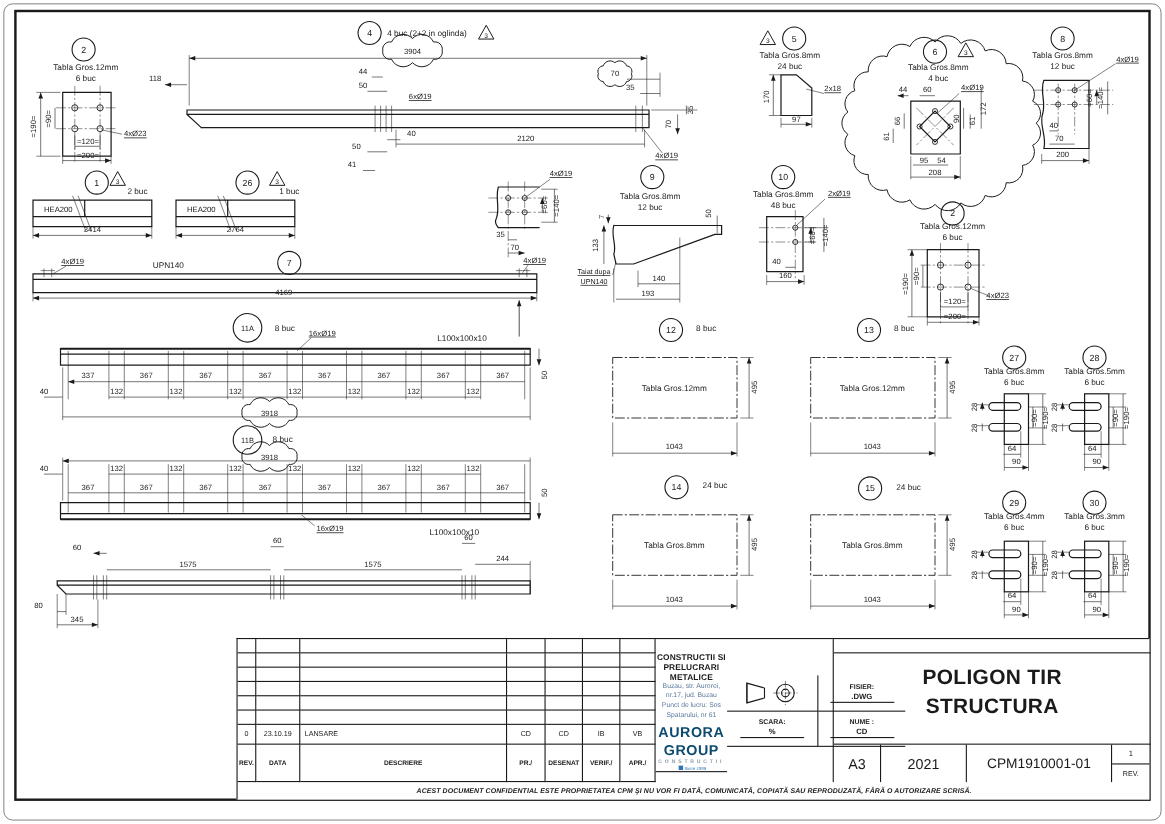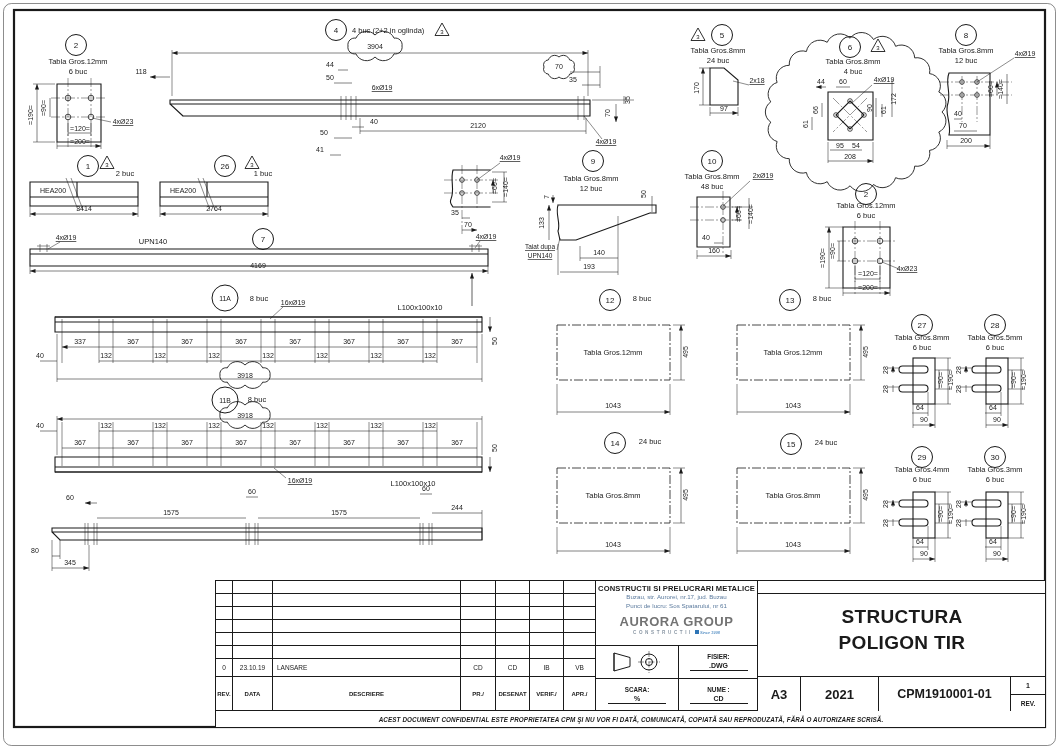--- a/index.html
+++ b/index.html
@@ -28,44 +28,44 @@
   .rev-table{display:flex;flex-direction:column;}
   .rrow{display:flex;flex:0 0 13px;}
   .rrow.rdata{flex:0 0 18px;}
   .rrow.rhead{flex:0 0 34px;}
   .rrow > div{border-right:1px solid #1a1a1a;border-bottom:1px solid #1a1a1a;
       display:flex;align-items:center;justify-content:center;font-size:6.5px;overflow:hidden;}
   .rrow .c1{width:17px;}.rrow .c2{width:40px;}.rrow .c3{width:188px;}
   .rrow .c4{width:35px;}.rrow .c5{width:34px;}.rrow .c6{width:34px;}.rrow .c7{width:32px;}
   .rrow.rdata .c3{justify-content:flex-start;padding-left:4px;}
   .rrow.rhead > div{font-weight:bold;font-size:6px;}
-  .center-col{display:flex;flex-direction:column;border-right:1px solid #1a1a1a;}
+  .center-col{display:flex;flex-direction:row;border-right:1px solid #1a1a1a;align-items:center;}
   .company{flex:0 0 65px;border-bottom:1px solid #1a1a1a;text-align:center;overflow:hidden;}
   .cname{font-size:7.6px;font-weight:bold;margin-top:3px;letter-spacing:.1px;}
   .caddr{font-size:6.2px;color:#5b7a9d;line-height:1.45;}
   .logo{margin-top:2px;line-height:1;}
-  .logo-main{font-size:13px;font-weight:bold;color:#737373;letter-spacing:.5px;}
+  .logo-main{font-size:13px;font-weight:bold;color:#0c4a6e;letter-spacing:.5px;}
   .logo-subrow{font-size:0;margin-top:1px;}
   .logo-sub{font-size:4.6px;letter-spacing:2.6px;color:#8b98a5;font-weight:bold;}
   .logo-dot{display:inline-block;width:4px;height:4px;background:#2e75b6;margin-left:2px;}
   .logo-tag{font-size:4px;color:#2e75b6;font-style:italic;margin-left:1px;}
   .cgrid{flex:1;display:grid;grid-template-columns:83px 79px;grid-template-rows:33px 32px;}
   .cgrid > div{border-right:1px solid #1a1a1a;border-bottom:1px solid #1a1a1a;
       display:flex;flex-direction:column;align-items:center;justify-content:center;overflow:hidden;}
   .cgrid > div:nth-child(2n){border-right:none;}
   .cgrid .lbl{font-size:6.3px;font-weight:bold;}
   .cgrid .val{font-size:7px;font-weight:bold;border-bottom:1px solid #1a1a1a;
       min-width:58px;text-align:center;padding:1px 2px 1px 2px;margin-top:1px;}
   .right-col{display:flex;flex-direction:column;}
   .strip{flex:0 0 13px;border-bottom:1px solid #1a1a1a;}
   .dtitle{flex:0 0 83px;border-bottom:1px solid #1a1a1a;text-align:center;
       font-size:19px;font-weight:bold;line-height:1.35;padding-top:10px;letter-spacing:.3px;}
   .brow{flex:1;display:flex;}
   .brow > div{border-right:1px solid #1a1a1a;display:flex;align-items:center;justify-content:center;
-      font-weight:bold;font-size:13px;}
+      font-weight:normal;font-size:13px;}
   .brow .fmt{width:43px;}.brow .yr{width:78px;}.brow .code{width:132px;font-size:12.5px;}
   .brow .revbox{width:34px;flex-direction:column;border-right:none;padding:0;}
   .revbox .rv1{flex:0 0 18px;width:100%;display:flex;align-items:center;justify-content:center;
       border-bottom:1px solid #1a1a1a;font-size:7px;}
   .revbox .rv2{flex:1;width:100%;display:flex;align-items:center;justify-content:center;font-size:6.5px;}
   .disclaimer{grid-column:1/4;display:flex;align-items:center;justify-content:center;
       font-size:6.3px;font-style:italic;font-weight:bold;letter-spacing:.1px;}
 </style>
 </head>
 <body>
@@ -629,22 +629,22 @@
       <div>
         <div class="lbl">NUME :</div>
         <div class="val">CD</div>
       </div>
     </div>
   </div>
 
   <div class="right-col">
     <div class="strip"></div>
     <div class="dtitle">
+      <div>POLIGON TIR</div>
       <div>STRUCTURA</div>
-      <div>POLIGON TIR</div>
     </div>
     <div class="brow">
       <div class="fmt">A3</div>
       <div class="yr">2021</div>
       <div class="code">CPM1910001-01</div>
       <div class="revbox">
         <div class="rv1">1</div>
         <div class="rv2">REV.</div>
       </div>
     </div>

